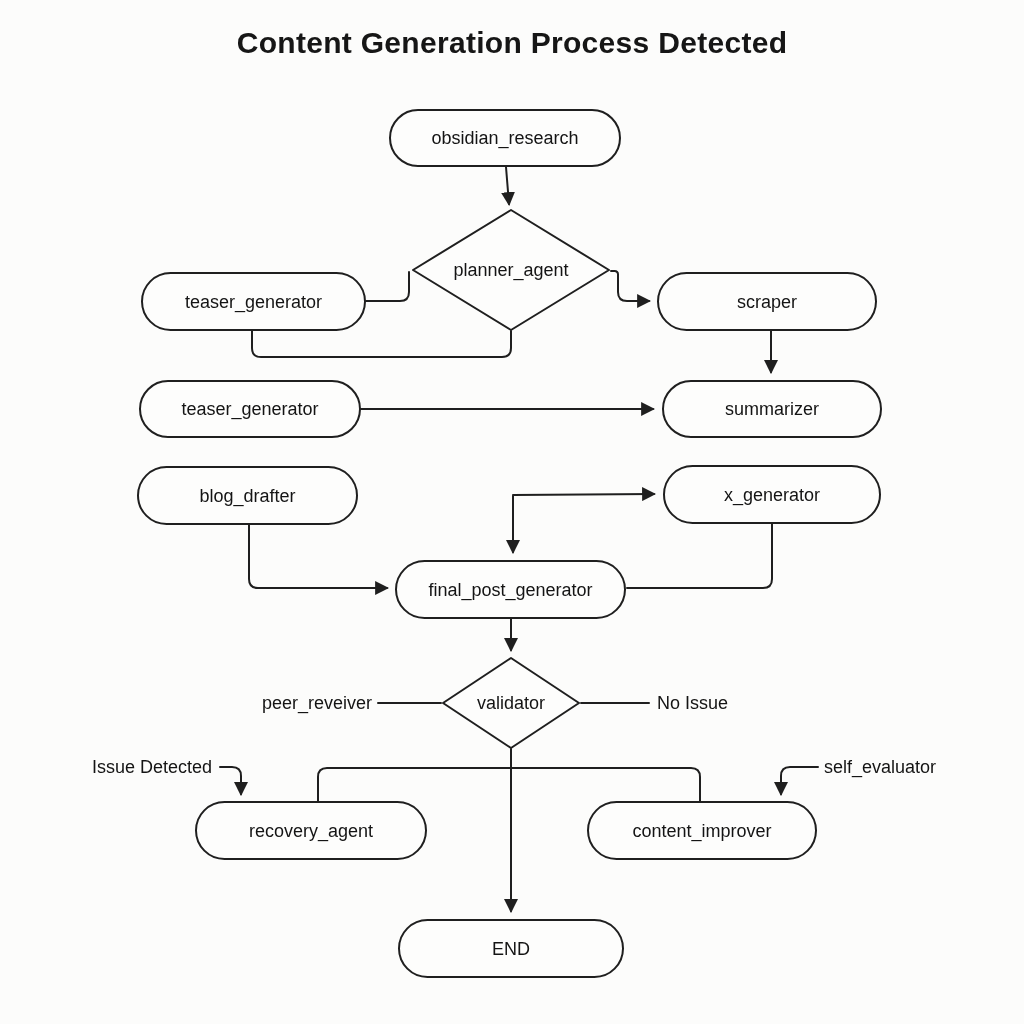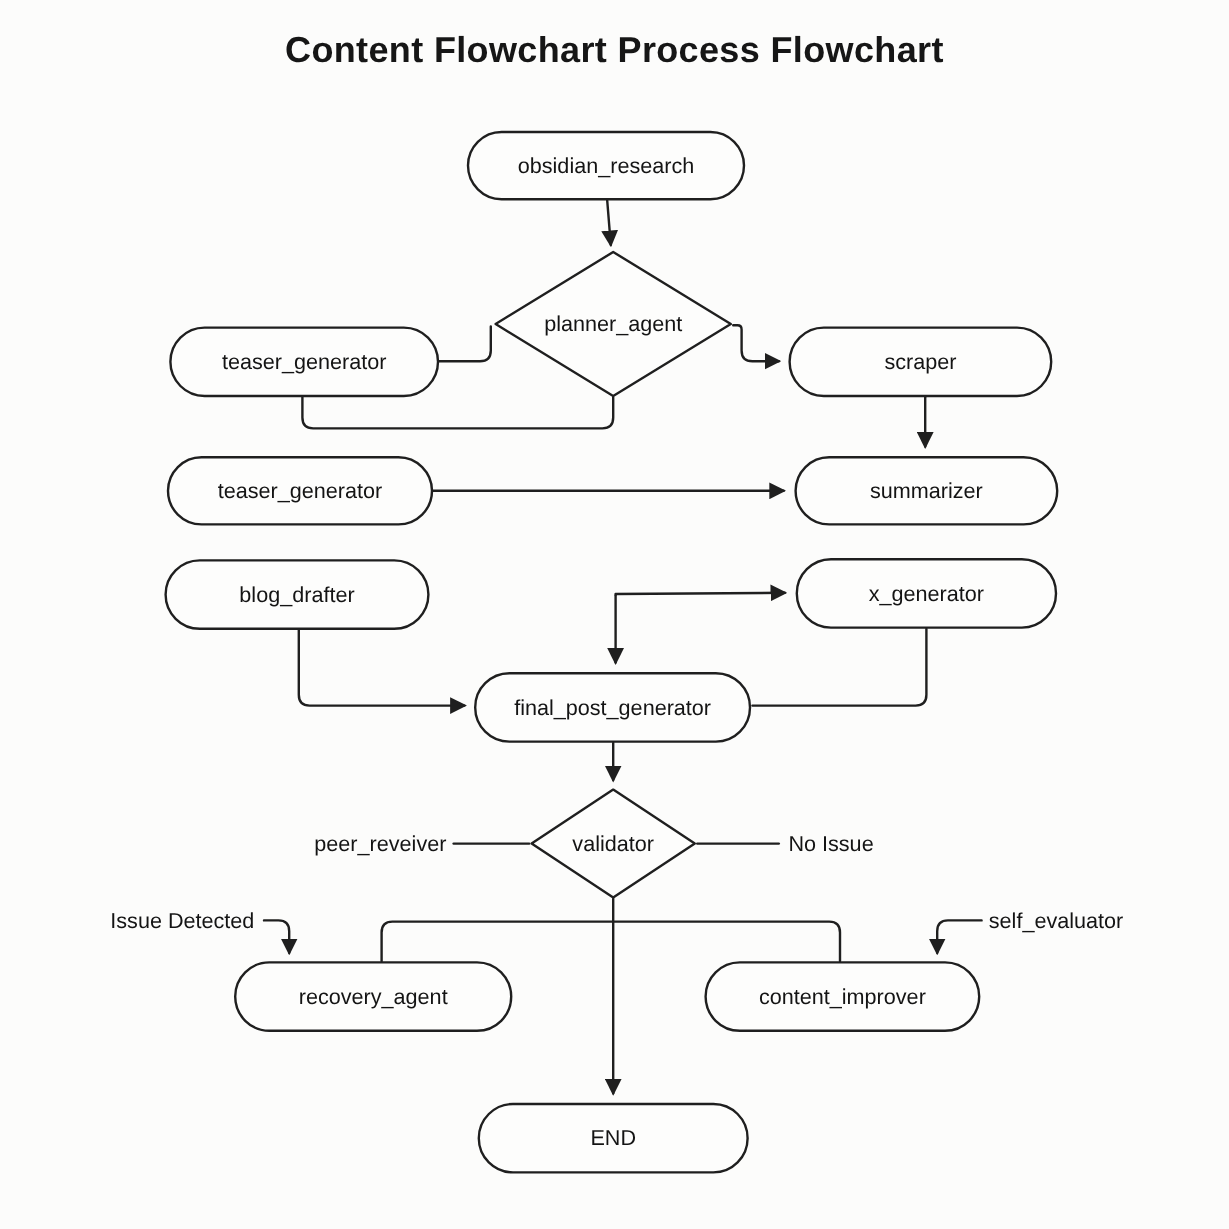--- a/index.html
+++ b/index.html
@@ -7,21 +7,21 @@
   .stage{position:relative;width:1024px;height:1024px;background:#fcfcfb;overflow:hidden;}
   .title{position:absolute;top:26px;left:0;width:100%;text-align:center;
          font-size:30px;font-weight:600;color:#161616;letter-spacing:.3px;margin:0;}
   svg.diagram{position:absolute;left:0;top:0;width:1024px;height:1024px;display:block;}
   svg text{font-family:"Liberation Sans","DejaVu Sans",sans-serif;}
 </style>
 </head>
 <body>
 
 <div class="stage">
-  <h1 class="title">Content Flowchart Process Flowchart</h1>
+  <h1 class="title">Content Generation Process Detected</h1>
   <svg id="diagram" class="diagram" xmlns="http://www.w3.org/2000/svg" viewBox="0 0 1024 1024">
       <defs>
         <marker id="arrow" viewBox="0 0 10 10" refX="8.5" refY="5" markerWidth="7" markerHeight="7" orient="auto">
           <path d="M0,0 L10,5 L0,10 z" fill="#1f1f1f"></path>
         </marker>
       </defs>
       <g>
         <path d="M506,167 L509,204" fill="none" stroke="#1f1f1f" stroke-width="2" stroke-linecap="round" stroke-linejoin="round" marker-end="url(#arrow)"></path>
         <path d="M366,301 L400,301 Q409,301 409,292 L409,272" fill="none" stroke="#1f1f1f" stroke-width="2" stroke-linecap="round" stroke-linejoin="round"></path>
         <path d="M611,271 L614.5,271 Q618,271 618,274.5 L618,292 Q618,301 627,301 L649,301" fill="none" stroke="#1f1f1f" stroke-width="2" stroke-linecap="round" stroke-linejoin="round" marker-end="url(#arrow)"></path>

